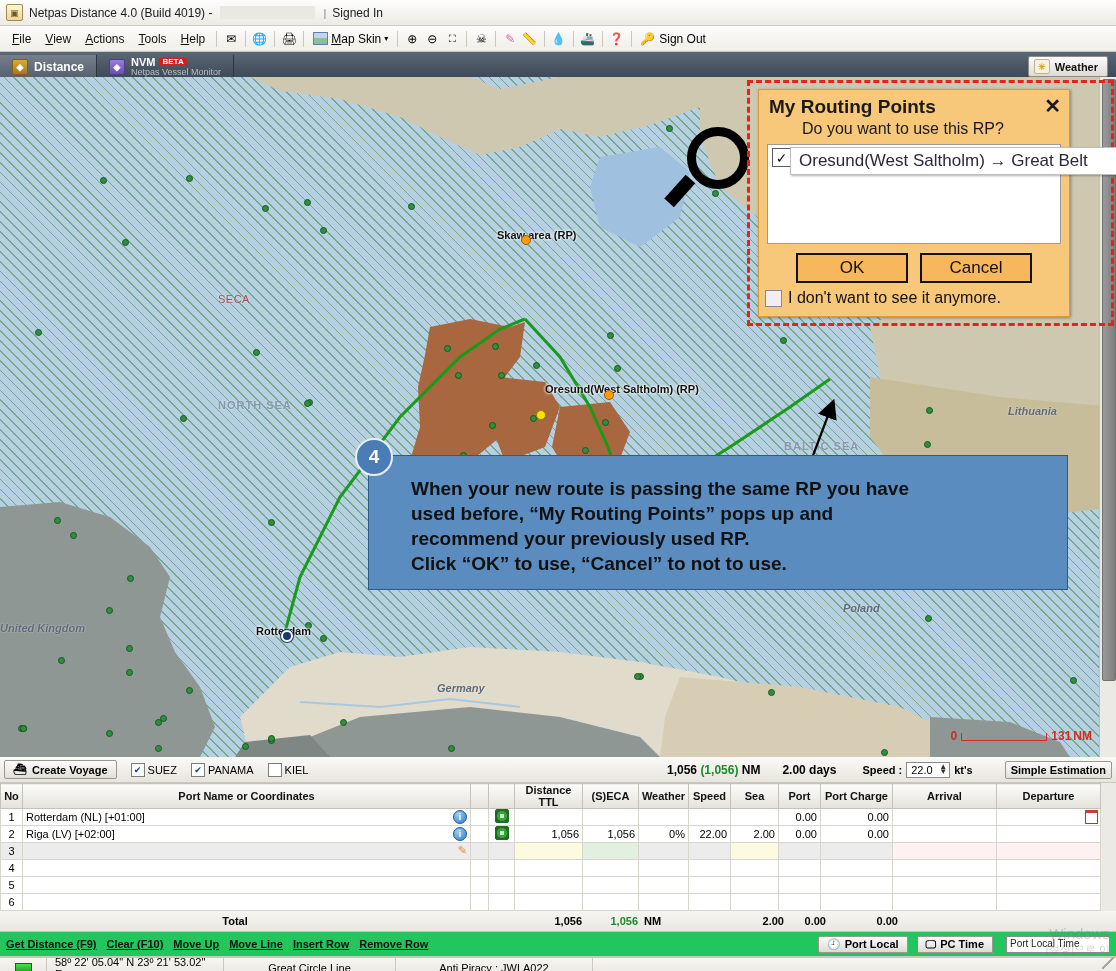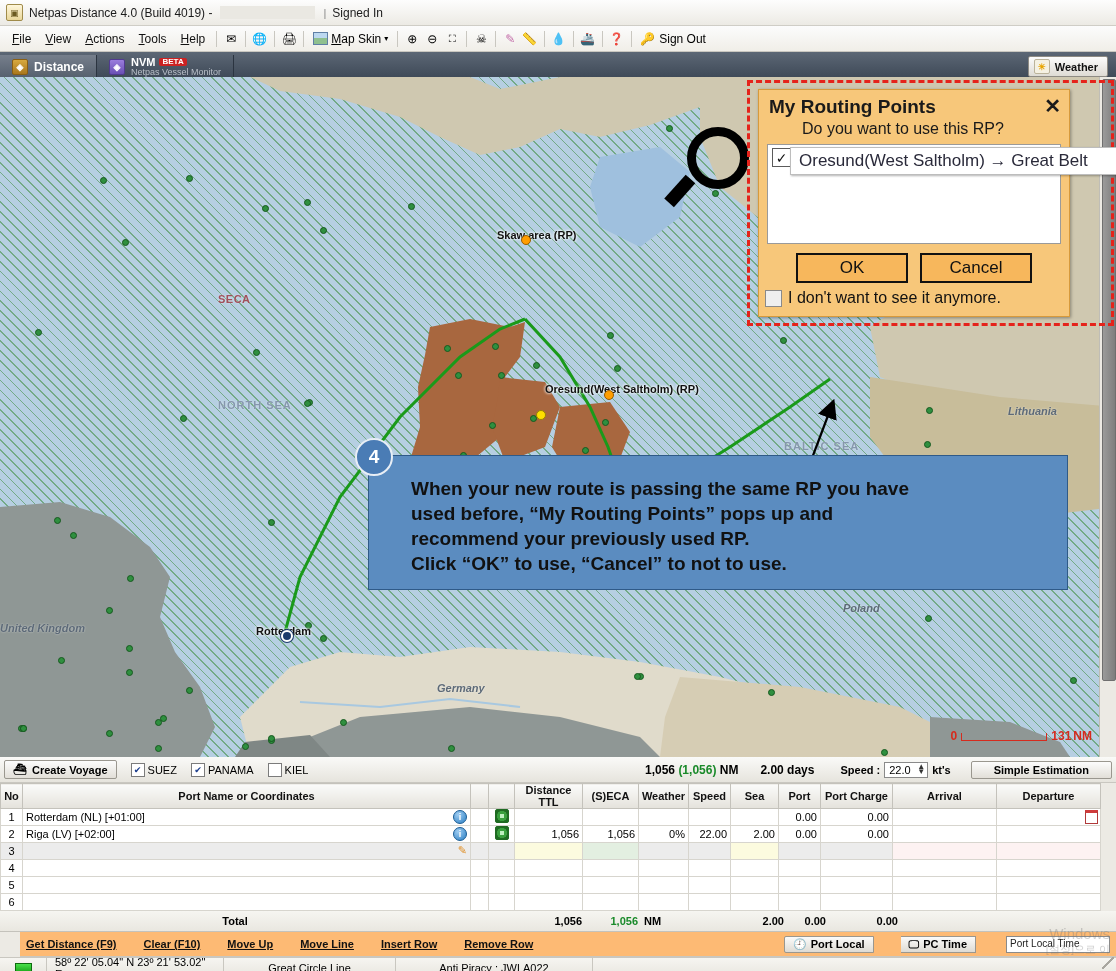--- a/index.html
+++ b/index.html
@@ -110,21 +110,21 @@
   .mapscroll-v .thumb{
     position:absolute;left:2px;top:2px;width:12px;height:600px;
     background:linear-gradient(90deg,#9b9b9b,#7e7e7e);border:1px solid #6f6f6f;border-radius:2px;
   }
   .lbl{
     position:absolute;font-style:italic;font-weight:bold;
     color:#5d6a78;font-size:11px;white-space:nowrap;pointer-events:none;
     text-shadow:0 0 2px rgba(255,255,255,.6);
   }
   .lbl.sea-lbl{color:#8597ad;letter-spacing:1px;font-style:normal;}
-  .lbl.seca{color:#a1505c;font-style:normal;font-weight:bold;letter-spacing:.5px;}
+  .lbl.seca{color:#a1505c;font-style:normal;font-weight:normal;letter-spacing:.5px;}
   .port-lbl{
     position:absolute;font-weight:bold;color:#111;font-size:11px;white-space:nowrap;
     text-shadow:0 0 3px #fff,0 0 3px #fff;
   }
   .dot{position:absolute;width:5px;height:5px;border-radius:50%;
        background:#2f8f3f;border:1px solid #16591f;}
   .rp-dot{position:absolute;width:8px;height:8px;border-radius:50%;
        background:#ff9d00;border:1px solid #9a5c00;}
   .y-dot{position:absolute;width:8px;height:8px;border-radius:50%;
        background:#ffe000;border:1px solid #998600;}
@@ -244,21 +244,21 @@
   .sum-days{font-size:12px;font-weight:bold;margin-left:14px;}
   .speed-wrap{display:flex;align-items:center;gap:4px;font-size:11px;font-weight:bold;margin-left:18px;}
   .spin{
     display:flex;align-items:center;background:#fff;border:1px solid #8a8a8a;
     padding:1px 2px 1px 4px;font-weight:normal;
   }
   .spin .val{font-size:11px;width:28px;}
   .spin .arrows{display:flex;flex-direction:column;line-height:.55;font-size:8px;color:#333;}
   .se-btn{
     background:linear-gradient(#fcfcfc,#e2dfd8);border:1px solid #9a978f;border-radius:2px;
-    padding:2px 22px;font-size:11px;font-weight:bold;margin-left:12px;
+    padding:2px 5px;font-size:11px;font-weight:bold;margin-left:24px;
   }
 
   
   table.grid{border-collapse:collapse;width:1100px;table-layout:fixed;}
   table.grid th{
     background:linear-gradient(#fbfbfa,#e4e2db);
     border:1px solid #c4c2bb;font-size:11px;font-weight:bold;height:16px;padding:0 2px;
     color:#111;
   }
   table.grid td{
@@ -294,22 +294,22 @@
   .cal-ico{
     position:absolute;right:2px;top:1px;width:11px;height:10px;
     background:#fff;border:1px solid #b03a3a;border-top:3px solid #cf3b3b;font-size:6px;
   }
   .totalrow{
     display:flex;align-items:center;height:20px;
     background:linear-gradient(#f6f5f1,#e9e7e0);
     border-bottom:1px solid #c4c2bb;font-size:11px;font-weight:bold;
   }
   .linkbar{
-    height:20px;display:flex;align-items:center;gap:27px;padding:2px 6px;
-    background:#fdba74;border-bottom:1px solid #c9c7c0;margin-left:20px;
+    height:20px;display:flex;align-items:center;gap:10px;padding:2px 6px;
+    background:#22c55e;border-bottom:1px solid #c9c7c0;
   }
   .lnk{font-size:11px;font-weight:bold;text-decoration:underline;color:#111;cursor:default;}
   .linkbar .spacer{flex:1;}
   .seg{
     display:flex;align-items:center;gap:4px;padding:1px 8px;font-size:11px;font-weight:bold;
     background:linear-gradient(#fbfbfa,#dedbd4);border:1px solid #9a978f;
   }
   .seg.first{border-radius:2px 0 0 2px;}
   .seg.mid{border-left:none;}
   .plt{

